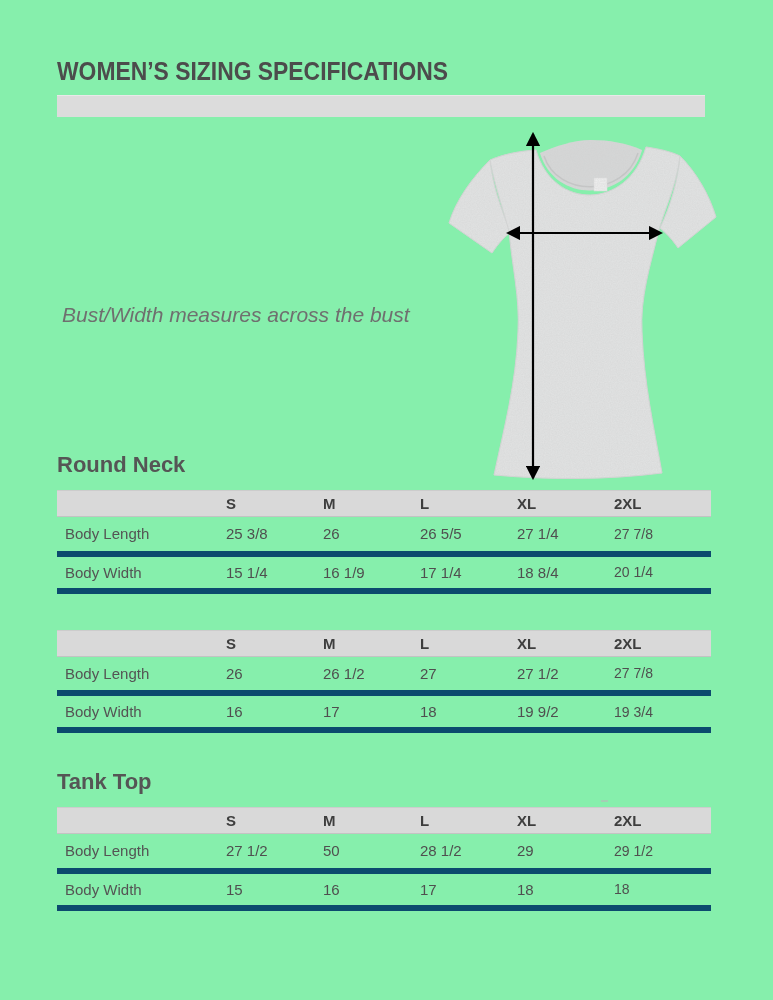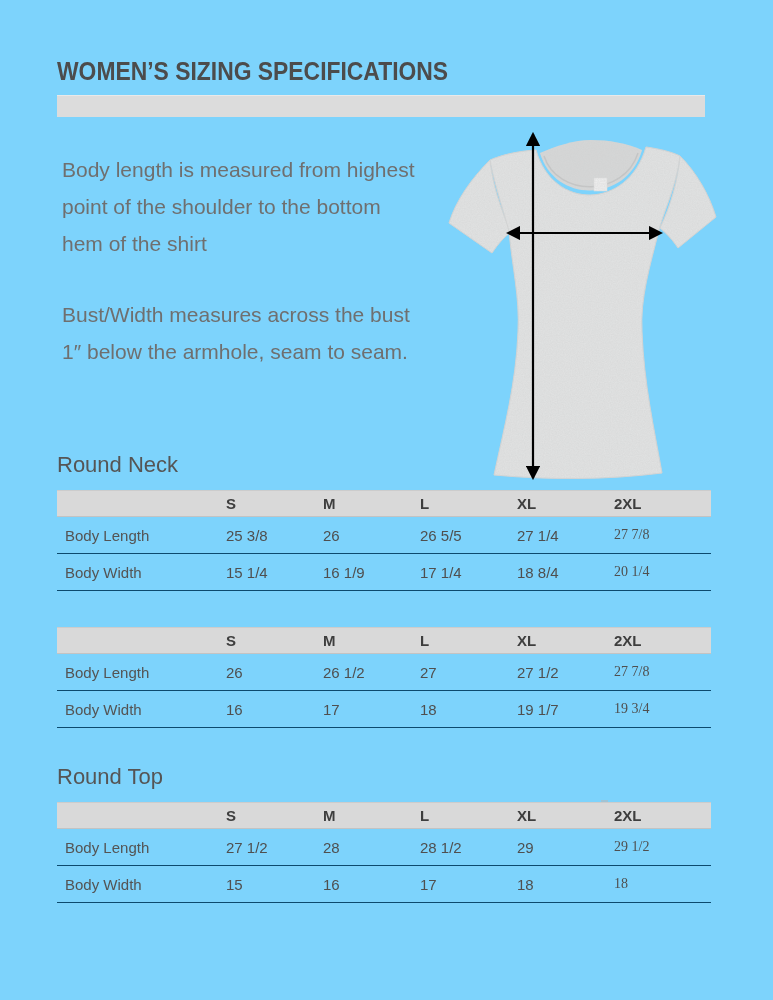--- a/index.html
+++ b/index.html
@@ -2,21 +2,21 @@
 <html><head>
 <meta charset="utf-8">
 <style>
   html, body { margin: 0; padding: 0; background: #ffffff; }
   body {
     width: 773px; height: 1000px;
     font-family: "Liberation Sans", sans-serif;
     color: #4f4f4f;
     position: relative;
   }
-  .page { position: relative; width: 773px; height: 1000px; overflow: hidden; background:#7dd3fc; }
+  .page { position: relative; width: 773px; height: 1000px; overflow: hidden; background:#86efac; }
 
   .page-title {
     position: absolute; left: 57px; top: 56px;
     margin: 0;
     font-size: 26px; font-weight: bold; color: #4c4c4c;
     letter-spacing: 0px; white-space: nowrap;
     transform: scaleX(0.88); transform-origin: 0 0;
   }
   .title-bar {
     position: absolute; left: 57px; top: 95px;
@@ -24,69 +24,63 @@
     background: #dcdcdc; border-top: 1px solid #e9e9e9;
   }
 
   .intro-para {
     position: absolute; left: 62px;
     font-size: 21px; line-height: 37px; color: #6f6f6f;
     overflow: hidden;
   }
   .intro-para .line { white-space: nowrap; }
   #para-body-length { top: 151px; width: 374px; height: 112px; }
-  #para-bust-width  { top: 296px; width: 430px; height: 76px; }
+  #para-bust-width  { top: 296px; width: 430px; height: 76px; font-style: italic; }
 
   .shirt-wrap {
     position: absolute; left: 428px; top: 126px;
     width: 345px; height: 369px;
   }
   .shirt-wrap svg { display: block; }
 
   .tables-wrap { position: absolute; left: 57px; top: 452px; width: 648px; }
   .size-section { margin: 0 0 36px 0; }
   .section-title {
     margin: 0 0 12px 0;
-    font-size: 22px; line-height: 26px; font-weight: normal; color: #555555;
+    font-size: 22px; line-height: 26px; font-weight: bold; color: #555555;
   }
   table.size-table {
     width: 648px; border-collapse: collapse; table-layout: fixed;
     font-size: 15px;
   }
   table.size-table th:first-child, table.size-table td:first-child { width: 161px; padding-left: 8px; }
   table.size-table th, table.size-table td { width: 97px; text-align: left; padding: 0; }
   table.size-table thead tr {
     background: #d9d9d9; height: 26px;
     border-top: 1px solid #cccccc; border-bottom: 1px solid #c3c3c3;
   }
   table.size-table th { font-weight: bold; color: #3e3e3e; font-size: 15px; }
-  table.size-table tbody tr { height: 37px; border-bottom: 1px solid #0c4a6e; }
+  table.size-table tbody tr { height: 37px; border-bottom: 6px solid #0c4a6e; }
   table.size-table td { color: #4f4f4f; vertical-align: middle; }
   table.size-table td.row-label { color: #545454; }
-  table.size-table td.col-2xl { font-family: Liberation Serif, serif; font-size: 14px; }
+  table.size-table td.col-2xl { font-family: Liberation Sans, sans-serif; font-size: 14px; }
 
   .speck { position: absolute; left: 601px; top: 800px; width: 7px; height: 2px; background: #b9b9b9; opacity: .6; }
 </style>
 </head>
 <body>
 
 <div class="page">
 
   <h1 class="page-title">WOMEN’S SIZING SPECIFICATIONS</h1>
   <div class="title-bar"></div>
 
-  <div class="intro-para" id="para-body-length">
-    <div class="line">Body length is measured from highest</div>
-    <div class="line">point of the shoulder to the bottom</div>
-    <div class="line">hem of the shirt</div>
-  </div>
 
   <div class="intro-para" id="para-bust-width">
     <div class="line">Bust/Width measures across the bust</div>
-    <div class="line">1″ below the armhole, seam to seam.</div>
   </div>
 
   <div class="shirt-wrap">
     <svg width="345" height="369" viewBox="0 0 345 369" xmlns="http://www.w3.org/2000/svg">
       <defs>
         <marker id="ah" viewBox="0 0 10 10" refX="8.5" refY="5" markerWidth="6.5" markerHeight="6.5" orient="auto-start-reverse">
           <path d="M0,0 L10,5 L0,10 z" fill="#000000"></path>
         </marker>
         <filter id="heather" x="-5%" y="-5%" width="110%" height="110%">
           <feTurbulence type="fractalNoise" baseFrequency="0.85" numOctaves="2" seed="7" result="t"></feTurbulence>
@@ -182,45 +176,45 @@
               <td>26 1/2</td>
               <td>27</td>
               <td>27 1/2</td>
               <td class="col-2xl">27 7/8</td>
             </tr>
             <tr>
               <td class="row-label">Body Width</td>
               <td>16</td>
               <td>17</td>
               <td>18</td>
-              <td>19 1/7</td>
+              <td>19 9/2</td>
               <td class="col-2xl">19 3/4</td>
             </tr>
           </tbody>
         </table>
     </section>
 
     <section class="size-section">
-      <h2 class="section-title">Round Top</h2>
+      <h2 class="section-title">Tank Top</h2>
       <table class="size-table">
           <thead>
             <tr>
               <th></th>
               <th>S</th>
               <th>M</th>
               <th>L</th>
               <th>XL</th>
               <th>2XL</th>
             </tr>
           </thead>
           <tbody>
             <tr>
               <td class="row-label">Body Length</td>
               <td>27 1/2</td>
-              <td>28</td>
+              <td>50</td>
               <td>28 1/2</td>
               <td>29</td>
               <td class="col-2xl">29 1/2</td>
             </tr>
             <tr>
               <td class="row-label">Body Width</td>
               <td>15</td>
               <td>16</td>
               <td>17</td>
               <td>18</td>

